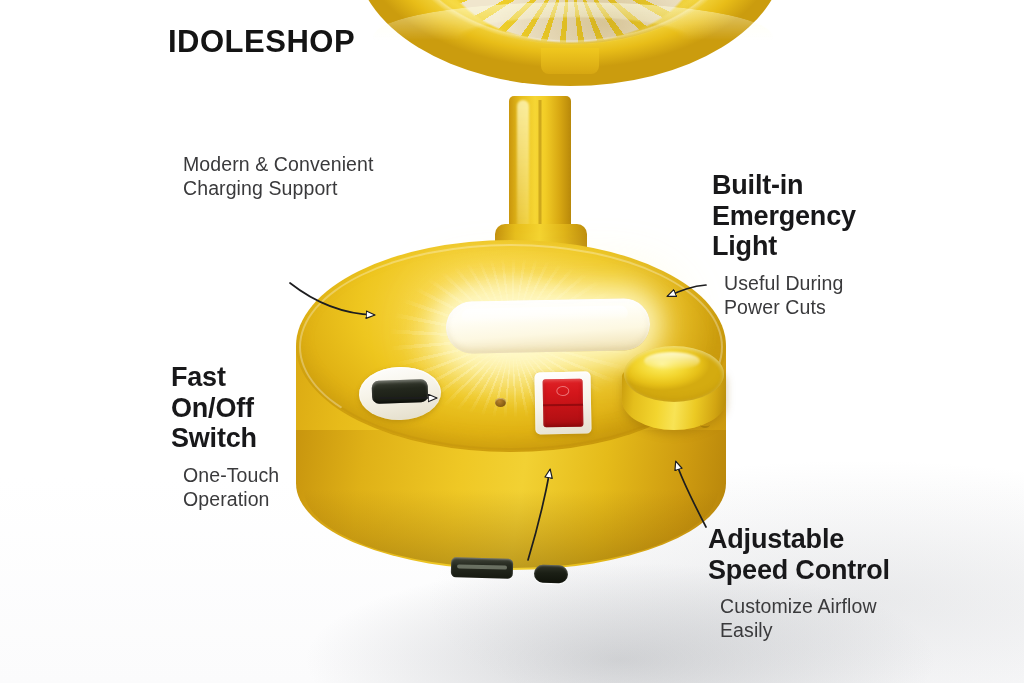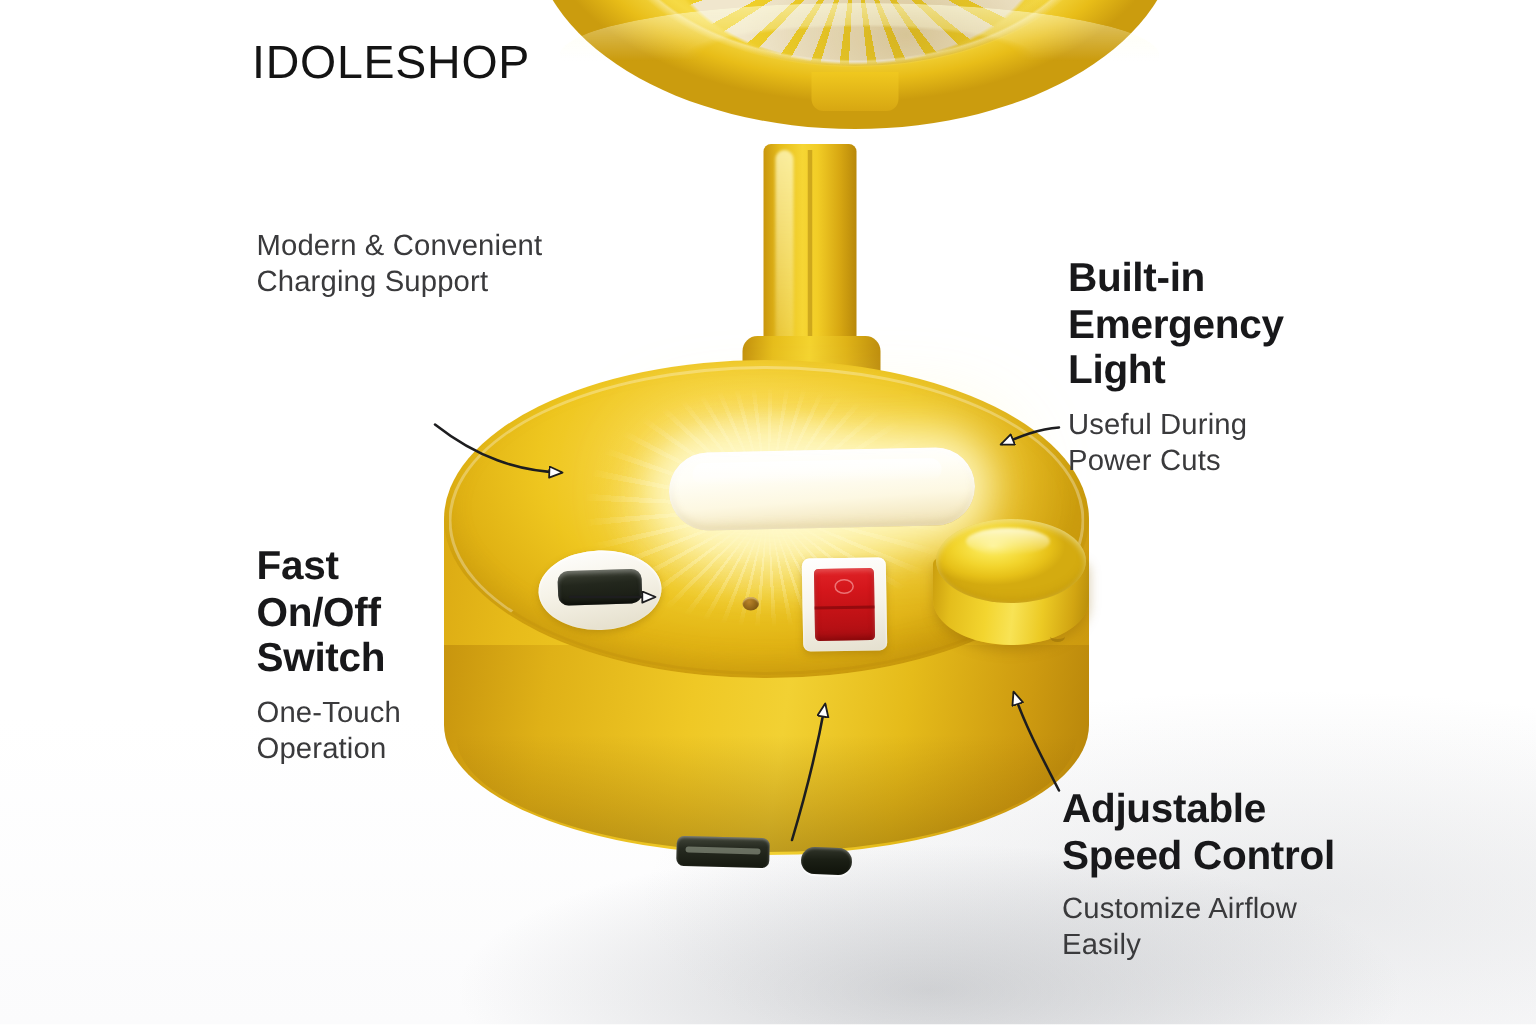--- a/index.html
+++ b/index.html
@@ -17,32 +17,32 @@
     position:absolute; inset:0;
     background:
       radial-gradient(ellipse 420px 130px at 620px 660px, rgba(120,124,130,.30) 0%, rgba(140,144,150,.16) 42%, rgba(255,255,255,0) 75%),
       radial-gradient(ellipse 620px 200px at 860px 600px, rgba(150,154,160,.20) 0%, rgba(255,255,255,0) 70%),
       linear-gradient(180deg,#ffffff 0%,#ffffff 70%,#fbfbfc 100%);
   }
 
   
   .brand {
     position:absolute; left:168px; top:24px;
-    font-size:31px; font-weight:400; letter-spacing:.5px;
+    font-size:31px; font-weight:700; letter-spacing:.5px;
     color:#141414; white-space:nowrap;
   }
   .callout { position:absolute; }
   .callout .title {
     font-size:27px; font-weight:700; line-height:1.13;
     color:#18181a; letter-spacing:-.2px; white-space:pre-line;
   }
   .callout .sub {
     margin-top:9px;
     font-size:19.5px; font-weight:400; line-height:1.24;
-    color:#3a3a3c; letter-spacing:.1px; white-space:pre-line;
+    color:#3a3a3c; letter-spacing:.1px; white-space:pre-line;margin-left:12px;
   }
   #co-typec   { left:171px; top:143px; }
   #co-switch  { left:171px; top:362px; }
   #co-light   { left:712px; top:170px; }
   #co-speed   { left:708px; top:524px; }
 
   
   .arrows { position:absolute; inset:0; pointer-events:none; }
 
   

